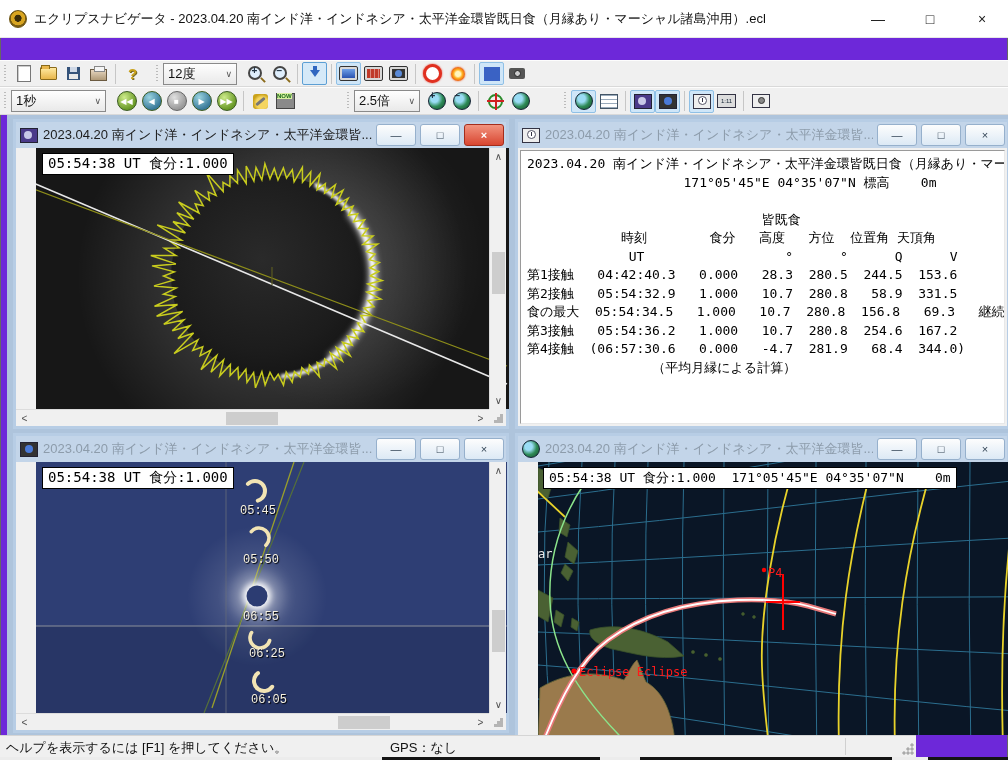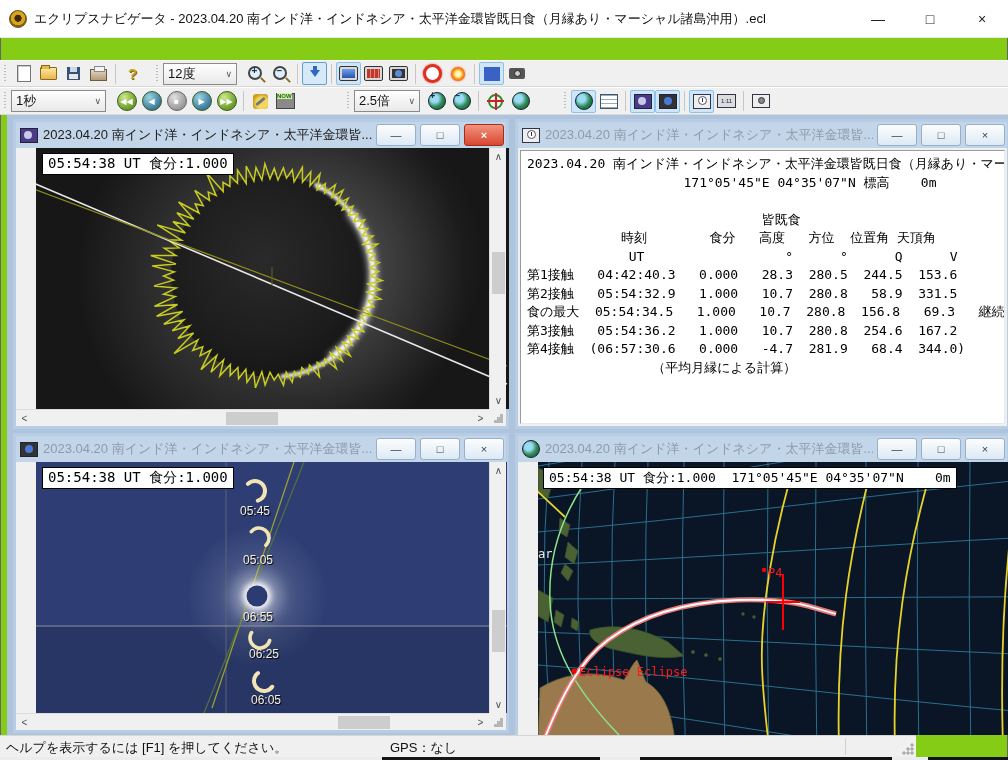--- a/index.html
+++ b/index.html
@@ -1,16 +1,16 @@
 <!DOCTYPE html>
 <html><head>
 <meta charset="utf-8">
 <style>
   html,body{margin:0;padding:0;background:#444;}
-  .app{position:relative;width:1008px;height:760px;background:#84cc16;font-family:"Liberation Sans","DejaVu Sans",sans-serif;overflow:hidden;box-shadow:0 0 0 1px #666 inset;}
+  .app{position:relative;width:1008px;height:760px;background:#6d28d9;font-family:"Liberation Sans","DejaVu Sans",sans-serif;overflow:hidden;box-shadow:0 0 0 1px #666 inset;}
   
   .titlebar{position:absolute;left:0;top:0;width:100%;height:38px;background:#fff;display:flex;align-items:center;border-bottom:1px solid #e7e7e7;box-sizing:border-box;}
   .app-icon{width:18px;height:18px;margin:0 7px 0 9px;border-radius:50%;background:radial-gradient(circle at 50% 45%,#3a2c08 0 28%,#d9a520 32% 58%,#7a5c10 62% 75%,#e8c24a 78% 100%);border:1px solid #6b520e;box-sizing:border-box;flex:0 0 auto;}
   .main-title{font-size:13px;color:#111;white-space:nowrap;overflow:hidden;flex:1;}
   .win-controls{display:flex;flex:0 0 auto;height:38px;}
   .win-btn{width:52px;height:38px;display:flex;align-items:center;justify-content:center;font-size:14px;color:#222;cursor:default;}
   
   .menubar{position:absolute;left:0;top:38px;width:100%;height:22px;background:#f7f7f7;display:flex;align-items:center;font-size:13px;color:#111;}
   .menu-item{padding:2px 10px;}
   
@@ -101,21 +101,21 @@
     radial-gradient(circle at 1.5px 1.5px,#b5b5b5 1.5px,transparent 1.6px) 0 6px/3px 3px no-repeat,
     radial-gradient(circle at 1.5px 1.5px,#b5b5b5 1.5px,transparent 1.6px) 6px 0/3px 3px no-repeat,
     radial-gradient(circle at 1.5px 1.5px,#b5b5b5 1.5px,transparent 1.6px) 3px 3px/3px 3px no-repeat;}
   
   .eclipse-view{width:473px;height:261px;background:
     radial-gradient(circle at 236px 128px,rgba(255,255,255,.30) 0,rgba(255,255,255,.10) 115px,rgba(255,255,255,0) 195px),
     radial-gradient(circle at 300px 110px,rgba(255,255,255,.12) 0,transparent 150px),
     #171717;}
   
   .sky-view{width:471px;height:251px;background:radial-gradient(circle at 221px 134px,rgba(255,255,255,.22) 0,rgba(255,255,255,0) 70px),#2e3e74;}
-  .sky-label{position:absolute;font-family:Liberation Sans, sans-serif;font-size:12px;color:#f5f0e0;text-shadow:1px 1px 1px #000;z-index:4;}
+  .sky-label{position:absolute;font-family:Liberation Mono, monospace;font-size:12px;color:#f5f0e0;text-shadow:1px 1px 1px #000;z-index:4;}
   
   .data-inner{position:absolute;left:2px;top:2px;right:2px;bottom:2px;background:#fff;border:1px solid #9a9a9a;border-right-color:#e8e8e8;border-bottom-color:#e8e8e8;overflow:hidden;}
   .data-inner pre{margin:4px 6px;font-family:"DejaVu Sans Mono","Liberation Mono",monospace;font-size:13px;line-height:18.5px;color:#000;}
   
   .map-view{width:489px;height:285px;background:#0a1626;}
   .map-label{position:absolute;font-family:"DejaVu Sans Mono","Liberation Mono",monospace;font-size:12px;color:#ff1a1a;z-index:4;white-space:nowrap;}
   .map-label.white{color:#e8e8e8;}
   
   .statusbar{position:absolute;left:0;top:735px;width:916px;height:22px;background:#f0f0f0;border-top:1px solid #d5d5d5;box-sizing:border-box;font-size:13px;color:#111;}
   .status-help{position:absolute;left:6px;top:3px;}
@@ -399,21 +399,21 @@
             <line x1="268" y1="0" x2="168" y2="251" stroke="#55703a" stroke-width="1.2"></line>
             <circle cx="221" cy="134" r="26" fill="#ffffff" opacity="0.30" filter="url(#sb2)"></circle>
             <circle cx="221" cy="134" r="14" fill="#ffffff" filter="url(#sb1)"></circle>
             <circle cx="221" cy="134" r="10.5" fill="#2c3c72"></circle>
             <circle cx="219" cy="29" r="10" fill="none" stroke="#f2e4b4" stroke-width="4" stroke-linecap="round" pathLength="100" stroke-dasharray="58 42" transform="rotate(-135 219 29)"></circle>
             <circle cx="223" cy="76" r="10" fill="none" stroke="#f2e4b4" stroke-width="3.6" stroke-linecap="round" pathLength="100" stroke-dasharray="52 48" transform="rotate(-140 223 76)"></circle>
             <circle cx="224" cy="176" r="10" fill="none" stroke="#f2e4b4" stroke-width="3.6" stroke-linecap="round" pathLength="100" stroke-dasharray="55 45" transform="rotate(15 224 176)"></circle>
             <circle cx="228" cy="219" r="10" fill="none" stroke="#f2e4b4" stroke-width="4" stroke-linecap="round" pathLength="100" stroke-dasharray="55 45" transform="rotate(35 228 219)"></circle>
           </svg>
           <span class="sky-label" style="left:204px;top:42px;">05:45</span>
-          <span class="sky-label" style="left:207px;top:91px;">05:05</span>
+          <span class="sky-label" style="left:207px;top:91px;">05:50</span>
           <span class="sky-label" style="left:207px;top:148px;">06:55</span>
           <span class="sky-label" style="left:213px;top:185px;">06:25</span>
           <span class="sky-label" style="left:215px;top:231px;">06:05</span>
         </div>
         <div class="vscroll" style="bottom:17px;right:0;">
           <span class="sarrow" style="top:0;">∧</span>
           <span class="vthumb" style="top:148px;"></span>
           <span class="sarrow" style="bottom:0;">∨</span>
         </div>
         <div class="hscroll">

